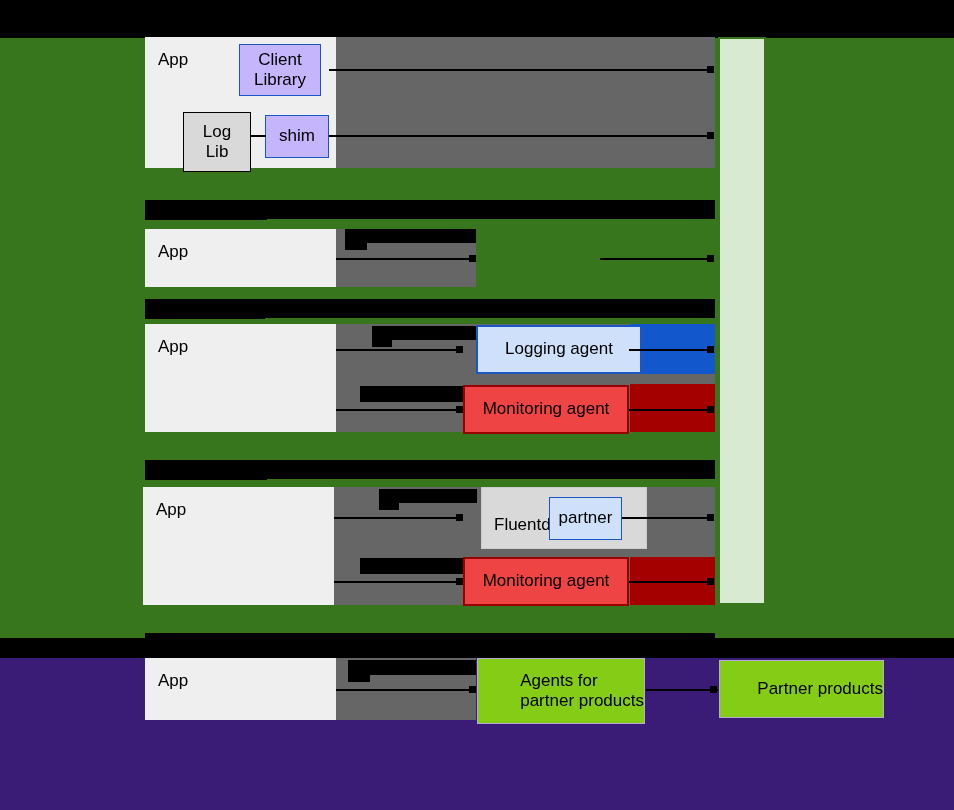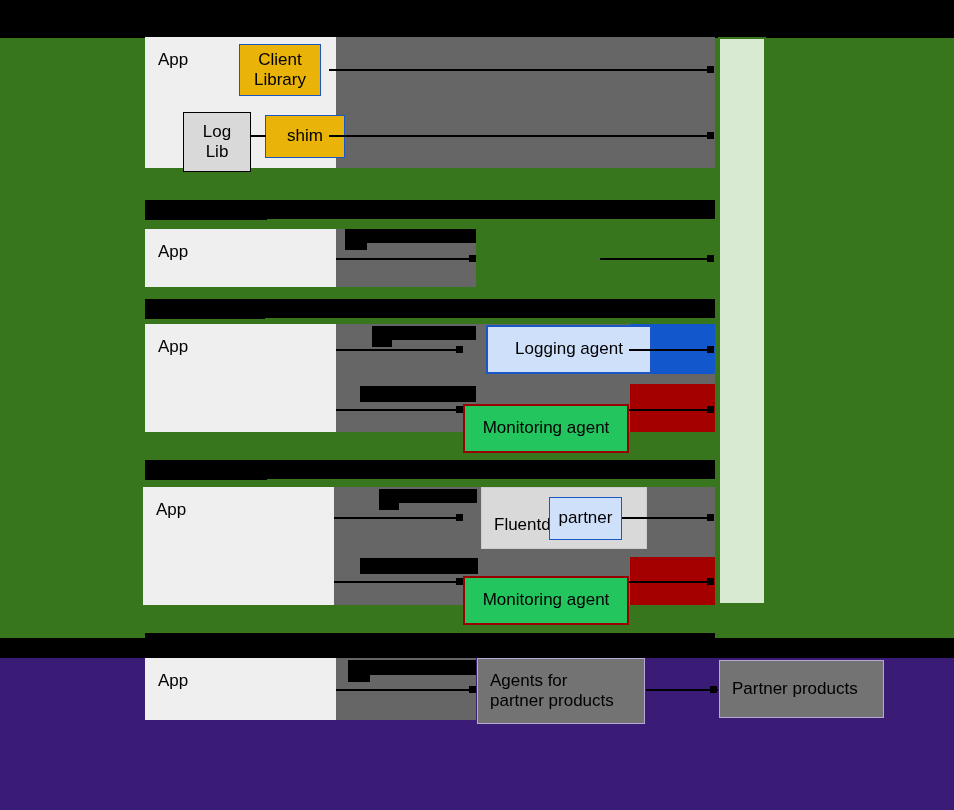--- a/index.html
+++ b/index.html
@@ -50,21 +50,21 @@
   }
 
   .app-box {
     background: #efefef;
     border: 1px solid #efefef;
     align-items: flex-start;
     padding-top: 12px;
     padding-left: 12px;
   }
   .inner-box {
-    background: #eab308;
+    background: #c4b5fd;
     border: 1px solid #1a56c4;
     justify-content: center;
     text-align: center;
   }
   .inner-box-plain {
     background: #d9d9d9;
     border: 1px solid #000000;
     justify-content: center;
     text-align: center;
   }
@@ -72,43 +72,43 @@
     background: #c9e2b8;
     border: 1px solid #6aa84f;
     justify-content: center;
   }
   .logging-box {
     background: #cfe0fb;
     border: 2px solid #1a56c4;
     justify-content: center;
   }
   .monitor-box {
-    background: #22c55e;
+    background: #ef4444;
     border: 2px solid #990000;
     justify-content: center;
-    margin-top: 19px;
   }
   .fluentd-box {
     background: #d9d9d9;
     border: 1px solid #cccccc;
     align-items: center;
     padding-top: 14px;
     padding-left: 12px;
     margin-left: 18px;
   }
   .plugin-box {
     background: #cfe0fb;
     border: 1px solid #1a56c4;
     justify-content: center;
   }
   .partner-box {
-    background: #737373;
+    background: #84cc16;
     border: 1px solid #b7a9d6;
     align-items: center;
     padding-left: 12px;
+    justify-content: flex-end;
   }
 
   
   .redact {
     position: absolute;
   }
   .redact-black { background: #000000; }
   .redact-gray  { background: #666666; }
   .redact-blue  { background: #1257cc; }
   .redact-red   { background: #a50000; }
@@ -147,21 +147,21 @@
   <div class="box inner-box" style="left:239px; top:44px; width:82px; height:52px;">
     <span>Client
 Library</span>
   </div>
 
   <div class="box inner-box-plain" style="left:183px; top:112px; width:68px; height:60px;">
     <span>Log
 Lib</span>
   </div>
 
-  <div class="box inner-box" style="left:265px; top:115px; width:80px; height:43px;">
+  <div class="box inner-box" style="left:265px; top:115px; width:64px; height:43px;">
     <span>shim</span>
   </div>
 
   <div class="conn" style="left:251px; top:135px; width:15px;"></div>
   <div class="conn" style="left:329px; top:69px;  width:381px;"></div>
   <div class="conn-dot" style="left:707px; top:66px;"></div>
   <div class="conn" style="left:329px; top:135px; width:381px;"></div>
   <div class="conn-dot" style="left:707px; top:132px;"></div>
 
   <div class="redact redact-black" style="left:145px; top:200px; width:570px; height:19px;"></div>
@@ -188,21 +188,21 @@
   <div class="redact redact-blue" style="left:630px; top:324px; width:85px; height:50px;"></div>
   <div class="redact redact-red" style="left:630px; top:384px; width:85px; height:48px;"></div>
   <div class="redact redact-black" style="left:372px; top:326px; width:104px; height:14px;"></div>
   <div class="redact redact-black" style="left:372px; top:338px; width:20px; height:9px;"></div>
   <div class="redact redact-black" style="left:360px; top:386px; width:116px; height:16px;"></div>
 
   <div class="box app-box" style="left:145px; top:324px; width:191px; height:108px;">
     <span>App</span>
   </div>
 
-  <div class="box logging-box" style="left:486px; top:325px; width:166px; height:49px;">
+  <div class="box logging-box" style="left:476px; top:325px; width:166px; height:49px;">
     <span>Logging agent</span>
   </div>
 
   <div class="box monitor-box" style="left:463px; top:385px; width:166px; height:49px;">
     <span>Monitoring agent</span>
   </div>
 
   <div class="conn" style="left:336px; top:349px; width:127px;"></div>
   <div class="conn-dot" style="left:456px; top:346px;"></div>
   <div class="conn" style="left:629px; top:349px; width:81px;"></div>

